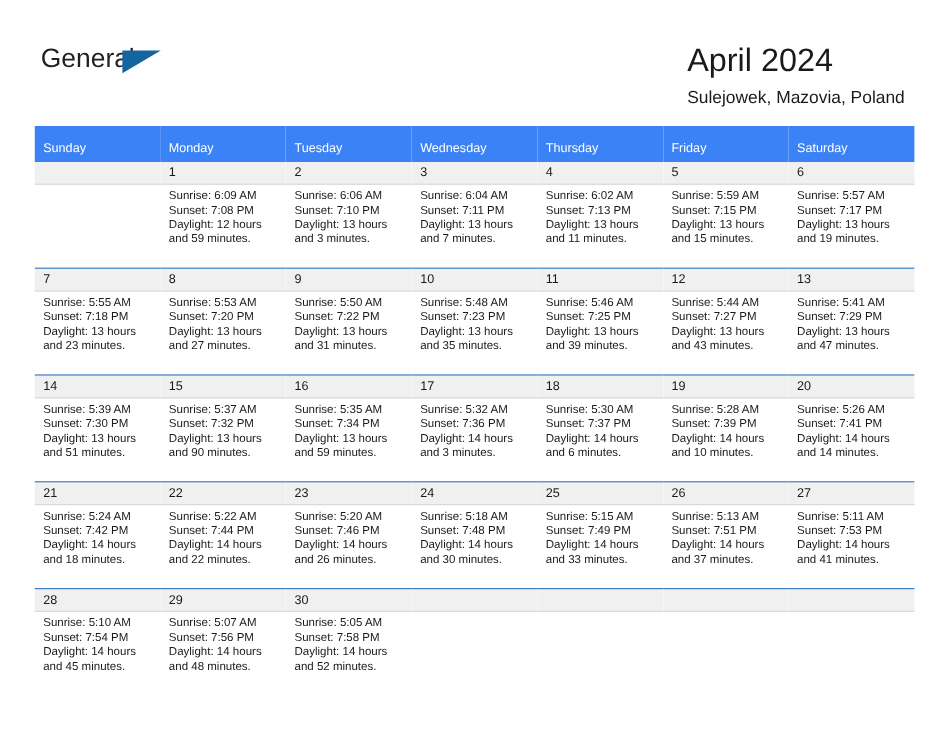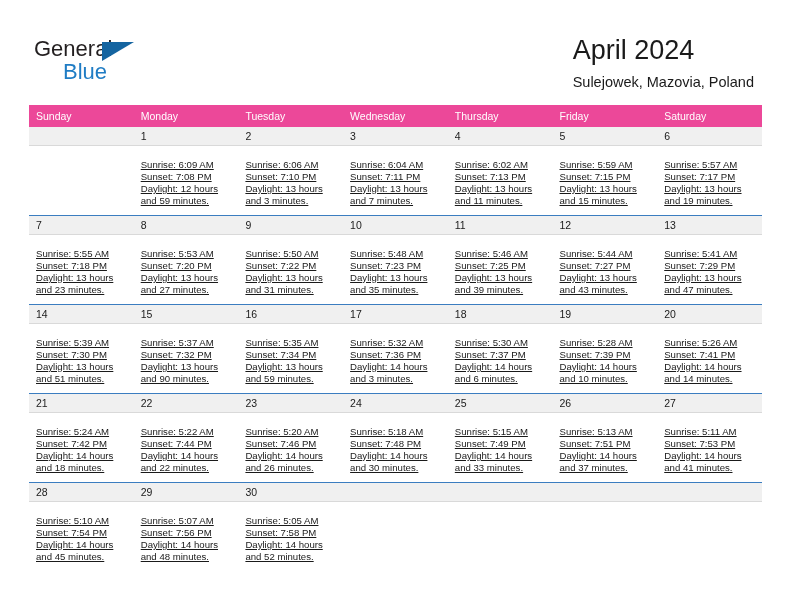--- a/index.html
+++ b/index.html
@@ -87,26 +87,26 @@
   
   .calendar {
     position: absolute;
     left: 29px;
     top: 105px;
     width: 733px;
     border-collapse: collapse;
     table-layout: fixed;
   }
   .calendar th {
-    background: #ec4899;
+    background: #3b82f6;
     color: #ffffff;
     font-size: 10.5px;
     font-weight: normal;
     text-align: left;
-    padding: 5px 0 5px 7px;
+    padding: 13px 0 5px 7px;
     height: 11px;
     border: none;
   }
   .calendar td {
     vertical-align: top;
     padding: 0;
     border: none;
     border-top: 1px solid #3b7dc0;
     height: 88px;
     background: #ffffff;
@@ -120,43 +120,41 @@
     color: #1a1a1a;
     padding: 3px 0 3px 7px;
     height: 12px;
     line-height: 12px;
     border-bottom: 1px solid #d9d9d9;
   }
   .daynum.empty {
     color: transparent;
   }
   .info {
-    padding: 13px 6px 0 7px;
+    padding: 4px 6px 0 7px;
     font-size: 9.6px;
     line-height: 11.9px;
     color: #1a1a1a;
-    text-decoration: underline;
   }
   .info div {
     white-space: nowrap;
   }
   .cell-empty .info { visibility: hidden; }
 </style>
 </head>
 <body>
 
 <div class="page">
 
   <div class="header">
     <div class="logo">
       <div class="logo-row1">
         <span class="logo-general">General</span>
         <span class="logo-triangle"></span>
       </div>
-      <div class="logo-row2">Blue</div>
     </div>
 
     <div class="title-block">
       <h1 class="cal-title">April 2024</h1>
       <h2 class="cal-subtitle">Sulejowek, Mazovia, Poland</h2>
     </div>
   </div>
 
   <table class="calendar">
     <thead>

